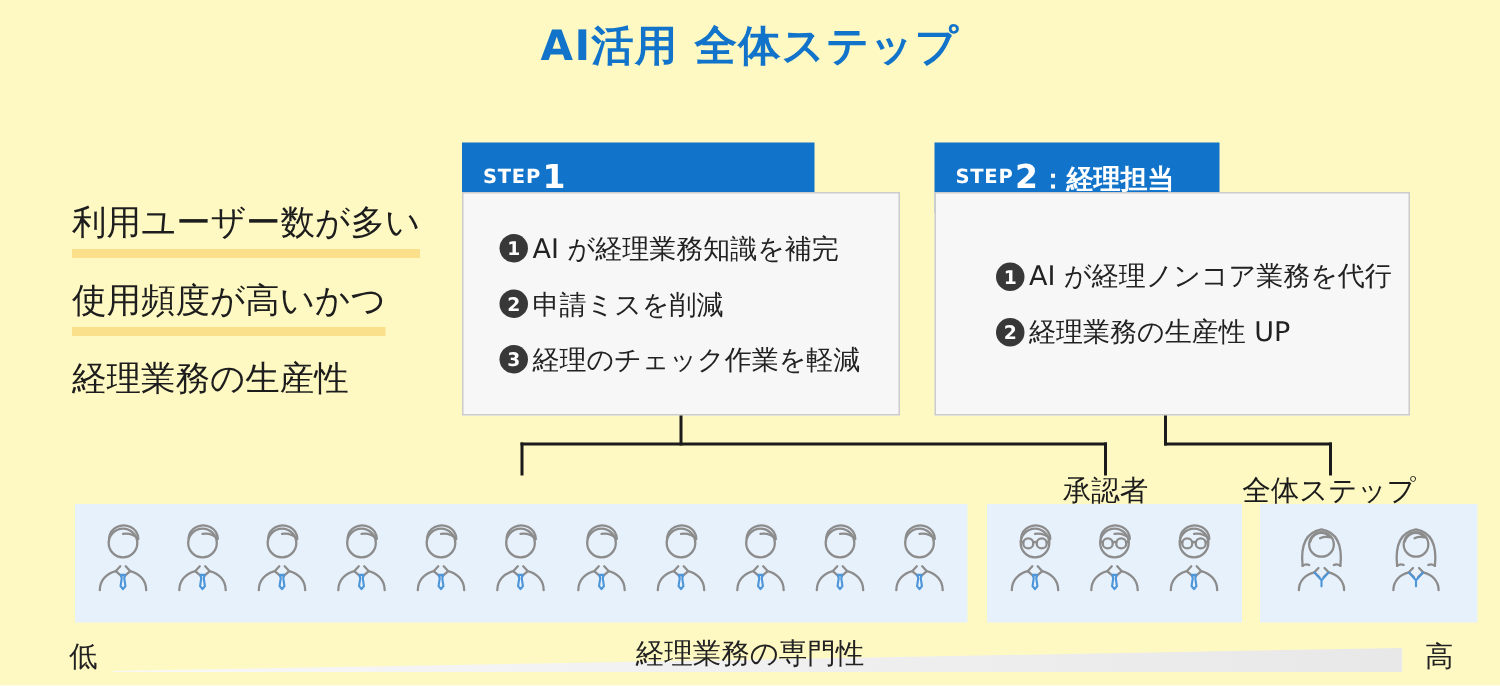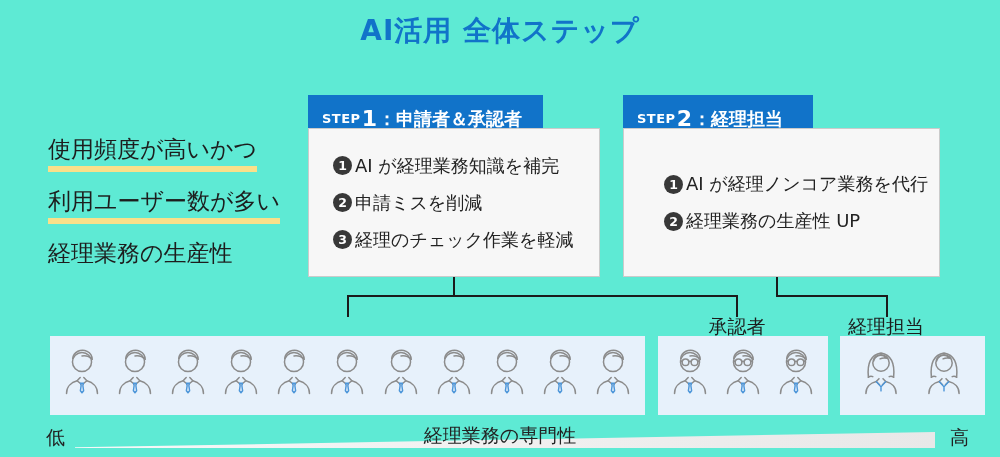--- a/index.html
+++ b/index.html
@@ -1,17 +1,17 @@
 <!DOCTYPE html>
 <html><head>
 <meta charset="utf-8">
 <style>
   html,body{margin:0;padding:0;background:#fff;}
   #canvas{
-    position:relative;width:1000px;height:457px;background:#5eead4;overflow:hidden;
+    position:relative;width:1000px;height:457px;background:#fef9c3;overflow:hidden;
     font-family:"DejaVu Sans","Liberation Sans",sans-serif;color:#1d1d1d;
   }
   
   #page-title{
     position:absolute;left:0;top:12px;width:1000px;text-align:center;
     font-size:28px;font-weight:bold;color:#1173C9;letter-spacing:1px;
   }
   
   #left-note{position:absolute;left:48px;top:134px;font-size:23px;line-height:30px;}
   #left-note .note-line{display:block;margin-bottom:14px;white-space:nowrap;}
@@ -123,29 +123,28 @@
         <g fill="none" stroke="#4D96D9" stroke-width="1.5" stroke-linecap="round" stroke-linejoin="round">
           <path d="M17.2,36.2 L22,41.6 L26.8,36.2 M22,41.6 L22,45.8"></path>
         </g>
       </symbol>
     </defs>
   </svg>
 
   <div id="page-title">AI活用 全体ステップ</div>
 
   <div id="left-note">
+    <div class="note-line hl"><span>利用ユーザー数が多い</span></div>
     <div class="note-line hl"><span>使用頻度が高いかつ</span></div>
-    <div class="note-line hl"><span>利用ユーザー数が多い</span></div>
     <div class="note-line"><span>経理業務の生産性</span></div>
   </div>
 
   <div id="step1-header" class="step-header">
     <span class="sw">STEP</span>
       <span class="sn">1</span>
-      <span class="sname">：申請者＆承認者</span>
   </div>
   <div id="step1-body" class="step-body">
       <div class="item">
         <span class="badge">1</span>
         <span>AI が経理業務知識を補完</span>
       </div>
       <div class="item">
         <span class="badge">2</span>
         <span>申請ミスを削減</span>
       </div>
@@ -173,21 +172,21 @@
 
   <div class="line" id="stem1"></div>
   <div class="line" id="h1"></div>
   <div class="line" id="drop1"></div>
   <div class="line" id="drop2"></div>
   <div class="line" id="stem2"></div>
   <div class="line" id="h2"></div>
   <div class="line" id="drop3"></div>
 
   <div class="glabel" id="glabel1">承認者</div>
-  <div class="glabel" id="glabel2">経理担当</div>
+  <div class="glabel" id="glabel2">全体ステップ</div>
 
   <div class="gbox" id="gbox0">
       <svg class="person" viewBox="0 0 44 52">
         <use href="#sym-man"></use>
       </svg>
       <svg class="person" viewBox="0 0 44 52">
         <use href="#sym-man"></use>
       </svg>
       <svg class="person" viewBox="0 0 44 52">
         <use href="#sym-man"></use>

